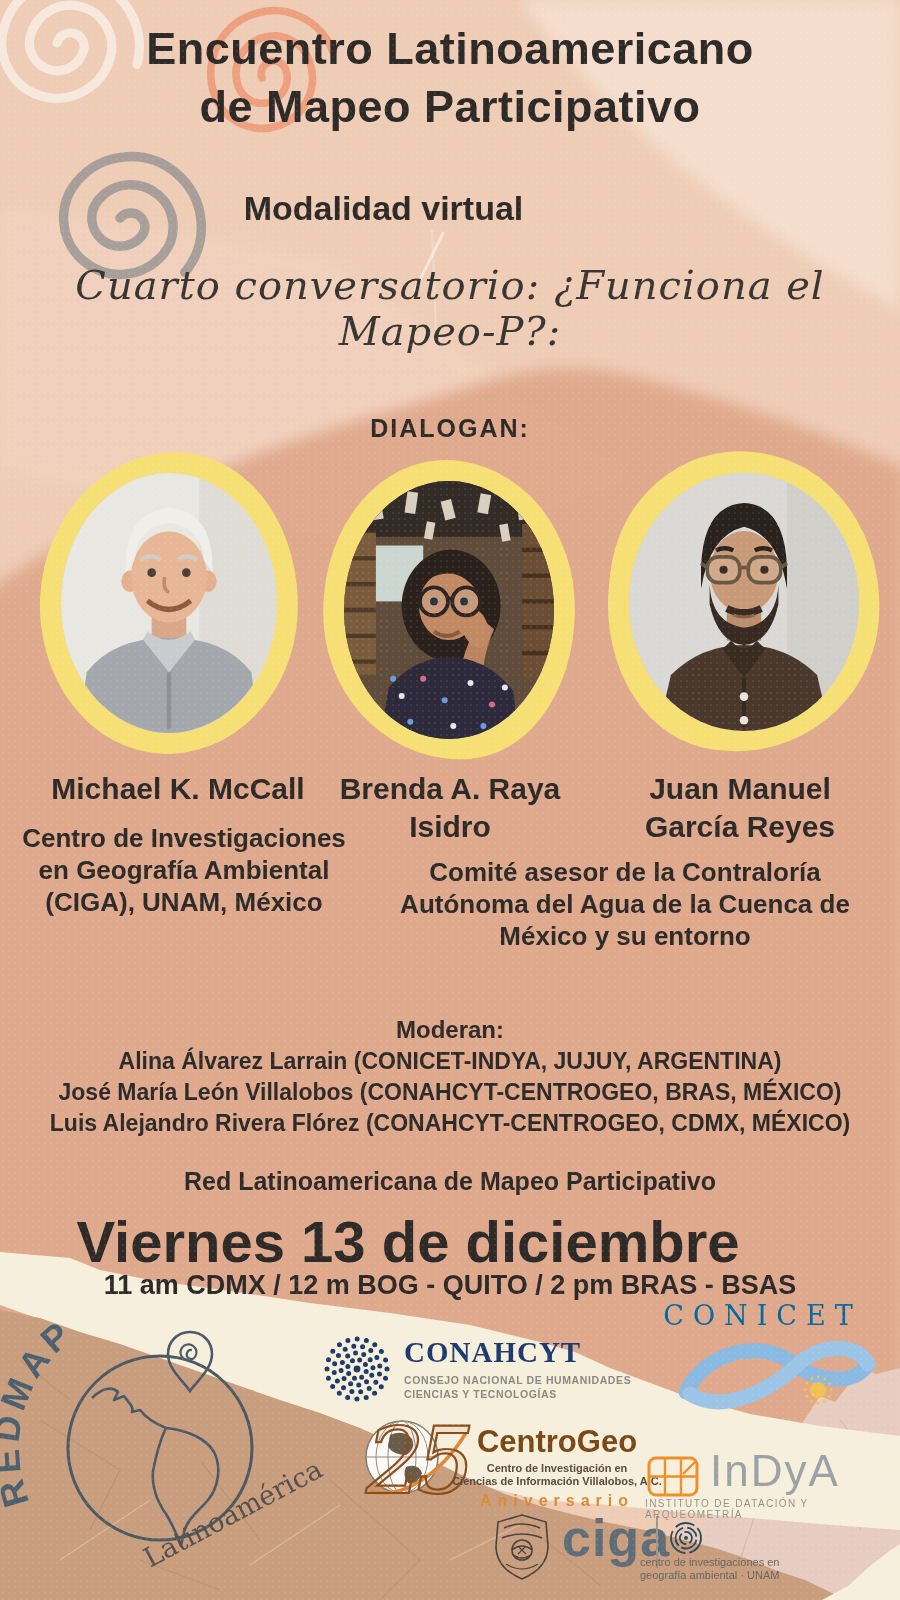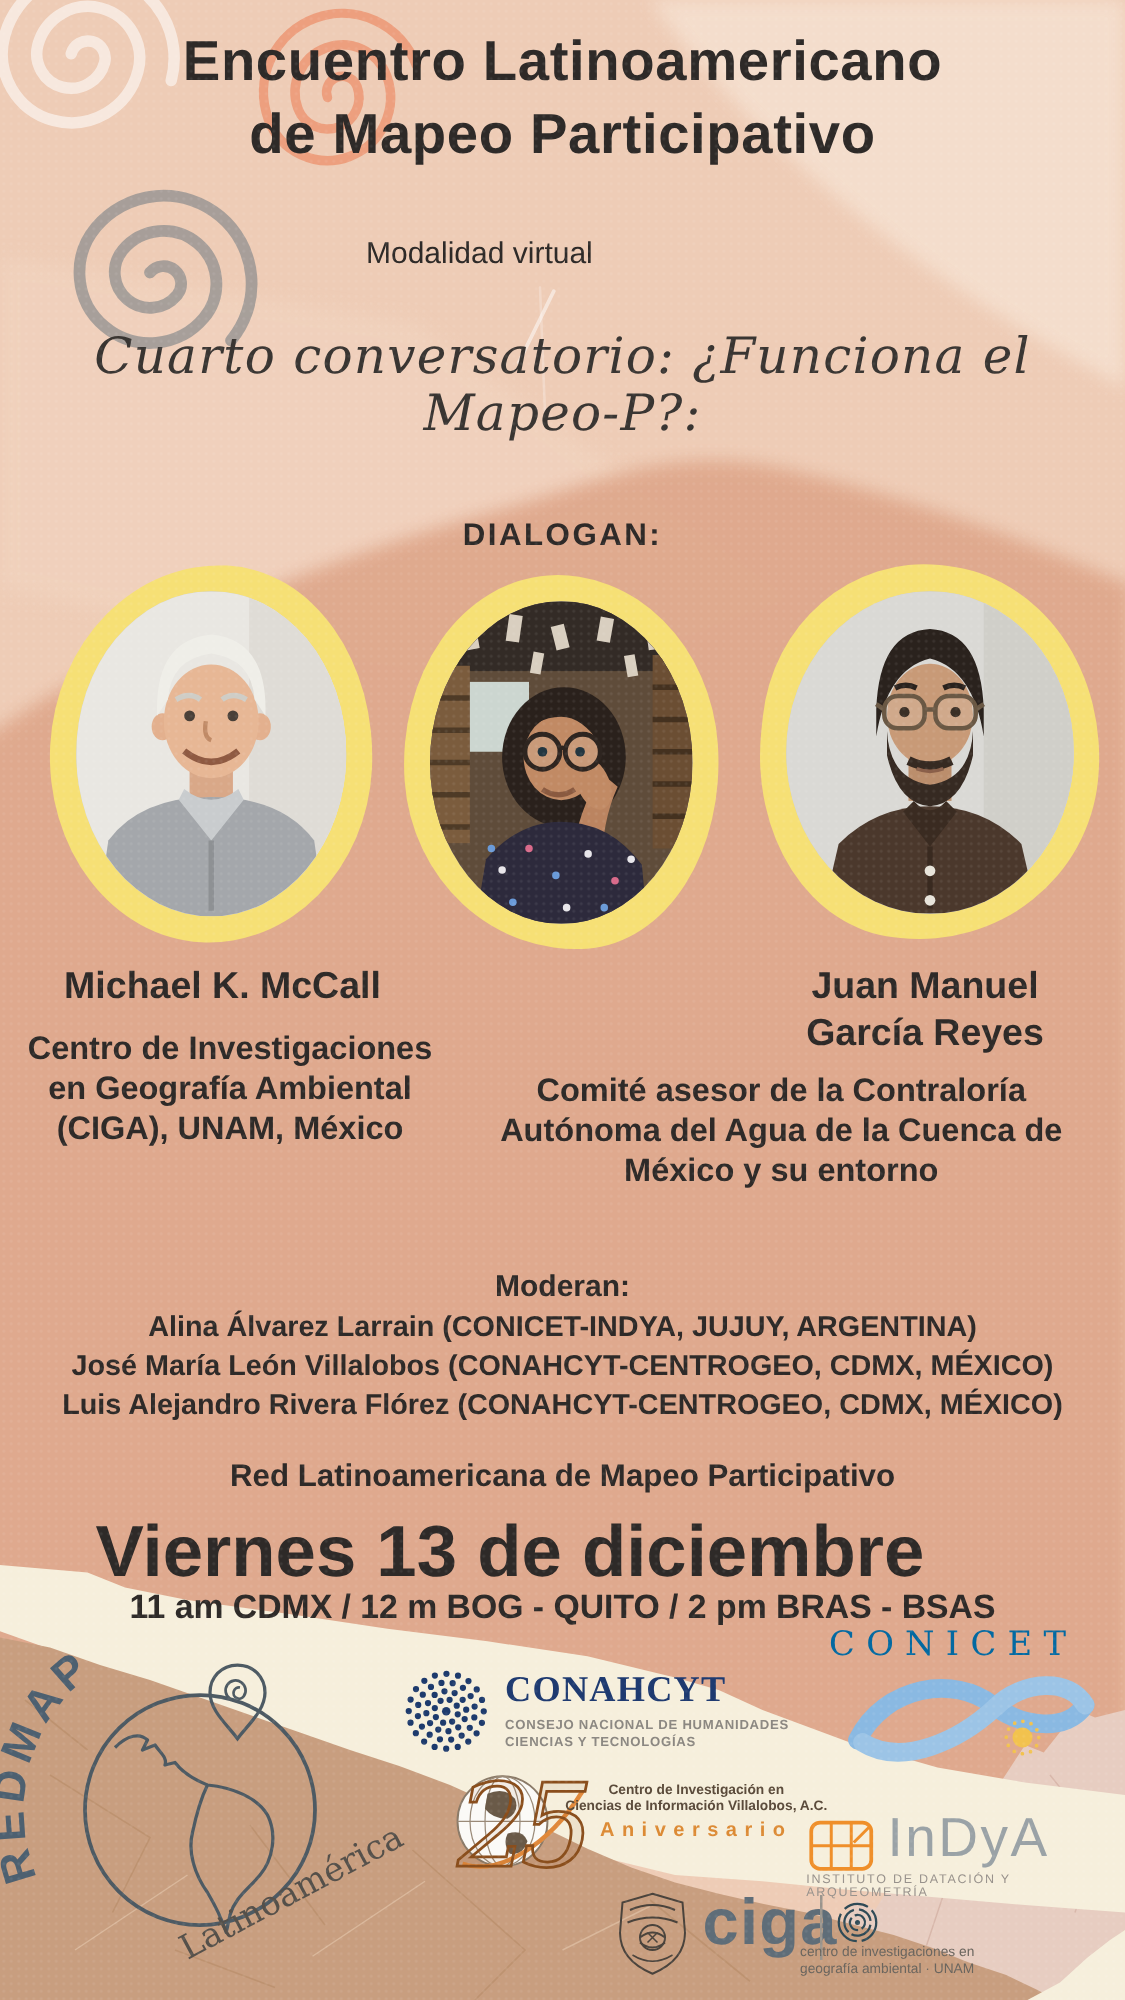--- a/index.html
+++ b/index.html
@@ -16,21 +16,21 @@
   .abs{position:absolute;}
   .ctr{text-align:center;}
   svg{display:block;}
   .bg{z-index:0;}
   .footer-art{z-index:2;}
   .photo-wrap{z-index:2;}
   .txt{z-index:3;}
   .logo{z-index:3;}
 
   .title{left:0;top:20px;width:900px;font-size:45px;font-weight:800;line-height:58px;letter-spacing:.5px;}
-  .modality{left:0;top:189px;width:767px;font-size:24px;font-weight:400;}
+  .modality{left:0;top:189px;width:767px;font-size:34px;font-weight:700;}
   .session{left:0;width:900px;font-size:40px;font-family:"DejaVu Serif",serif;font-style:italic;color:#393532;letter-spacing:1px;}
   .session.l1{top:262px;}
   .session.l2{top:334px;}
   .dialogan{left:0;top:414px;width:900px;font-size:25px;font-weight:800;letter-spacing:2px;}
 
   .ring{position:absolute;inset:0;background:#f6e075;}
   .r1{border-radius:52% 48% 50% 50% / 50% 52% 48% 50%;transform:rotate(3deg);}
   .r2{border-radius:50% 50% 46% 54% / 52% 48% 52% 48%;transform:rotate(-4deg);}
   .r3{border-radius:48% 52% 54% 46% / 46% 54% 48% 52%;transform:rotate(6deg);}
   .photo{position:absolute;inset:21px;border-radius:50%;overflow:hidden;background:#ccc;}
@@ -199,29 +199,30 @@
         <path d="M20,120 L26,94 Q40,80 60,80 Q80,80 94,94 L100,120 Z" fill="#4b382c"></path>
         <path d="M50,82 L60,95 L70,82 L66,78 Q60,85 54,78 Z" fill="#3a2b21"></path>
         <path d="M60,95 L60,118" stroke="#392a20" stroke-width="2"></path>
         <circle cx="60" cy="104" r="2" fill="#e8e4da"></circle>
           <circle cx="60" cy="115" r="2" fill="#e8e4da"></circle>
       </svg>
     </div>
   </div>
 
   <div class="abs txt name ctr" style="left:20px;top:770px;width:316px;">Michael K. McCall</div>
+  <div class="abs txt name ctr" style="left:330px;top:770px;width:240px;">Brenda A. Raya Isidro</div>
   <div class="abs txt name ctr" style="left:615px;top:770px;width:250px;">Juan Manuel García Reyes</div>
 
   <div class="abs txt affil ctr" style="left:8px;top:822px;width:352px;">Centro de Investigaciones en Geografía Ambiental (CIGA), UNAM, México</div>
   <div class="abs txt affil ctr" style="left:385px;top:856px;width:480px;">Comité asesor de la Contraloría Autónoma del Agua de la Cuenca de México y su entorno</div>
 
   <div class="abs txt moderan ctr">Moderan:</div>
   <div class="abs txt mods ctr" style="left:0;top:1046px;width:900px;">
     <div>Alina Álvarez Larrain (CONICET-INDYA, JUJUY, ARGENTINA)</div>
-    <div>José María León Villalobos (CONAHCYT-CENTROGEO, CDMX, MÉXICO)</div>
+    <div>José María León Villalobos (CONAHCYT-CENTROGEO, BRAS, MÉXICO)</div>
     <div>Luis Alejandro Rivera Flórez (CONAHCYT-CENTROGEO, CDMX, MÉXICO)</div>
   </div>
 
   <div class="abs txt organizer ctr">Red Latinoamericana de Mapeo Participativo</div>
   <div class="abs txt date ctr">Viernes 13 de diciembre</div>
   <div class="abs txt times ctr">11 am CDMX / 12 m BOG - QUITO / 2 pm BRAS - BSAS</div>
 
   <svg class="abs footer-art" style="left:0;top:1240px;" width="900" height="360" viewBox="0 1240 900 360">
 
     <path d="M900,1368 L900,1600 L598,1600 L640,1560 L655,1566 L685,1520 L700,1528 L730,1480 L745,1488 L775,1435 L790,1442 L820,1396 L835,1402 L862,1368 L876,1374 Z" fill="#e7cdc1"></path>
@@ -305,20 +306,21 @@
       <ellipse cx="42" cy="52" rx="14" ry="36" fill="none" stroke="#9a8a78" stroke-width="1"></ellipse>
       <ellipse cx="42" cy="52" rx="26" ry="36" fill="none" stroke="#9a8a78" stroke-width="1"></ellipse>
       <path d="M6,52 H78" stroke="#9a8a78" stroke-width="1"></path>
       <path d="M30,30 Q44,24 52,34 Q56,44 46,50 Q34,50 28,42 Z" fill="#6a5a48"></path>
       <path d="M46,62 Q58,58 62,68 Q58,80 48,78 Q42,70 46,62 Z" fill="#6a5a48"></path>
       <path d="M10,86 C40,96 80,70 106,28" stroke="#e0883a" stroke-width="3.5" fill="none"></path>
       <text x="6" y="88" font-family="DejaVu Serif, serif" font-style="italic" font-size="92" letter-spacing="-8" fill="rgba(138,78,28,0.08)" stroke="#8a4e1c" stroke-width="2.2">25</text>
     </svg>
   </div>
   <div class="abs logo ctr" style="left:452px;top:1424px;width:210px;">
+    <div class="centrogeo-name">CentroGeo</div>
     <div class="centrogeo-sub">
       <div>Centro de Investigación en</div>
       <div>Ciencias de Información Villalobos, A.C.</div>
     </div>
     <div class="centrogeo-anniv">Aniversario</div>
   </div>
 
   <div class="abs logo" style="left:646px;top:1453px;">
     <svg width="56" height="48" viewBox="0 0 56 48">
       <rect x="3" y="5" width="48" height="37" rx="7" fill="none" stroke="#ef8f2a" stroke-width="3"></rect>

